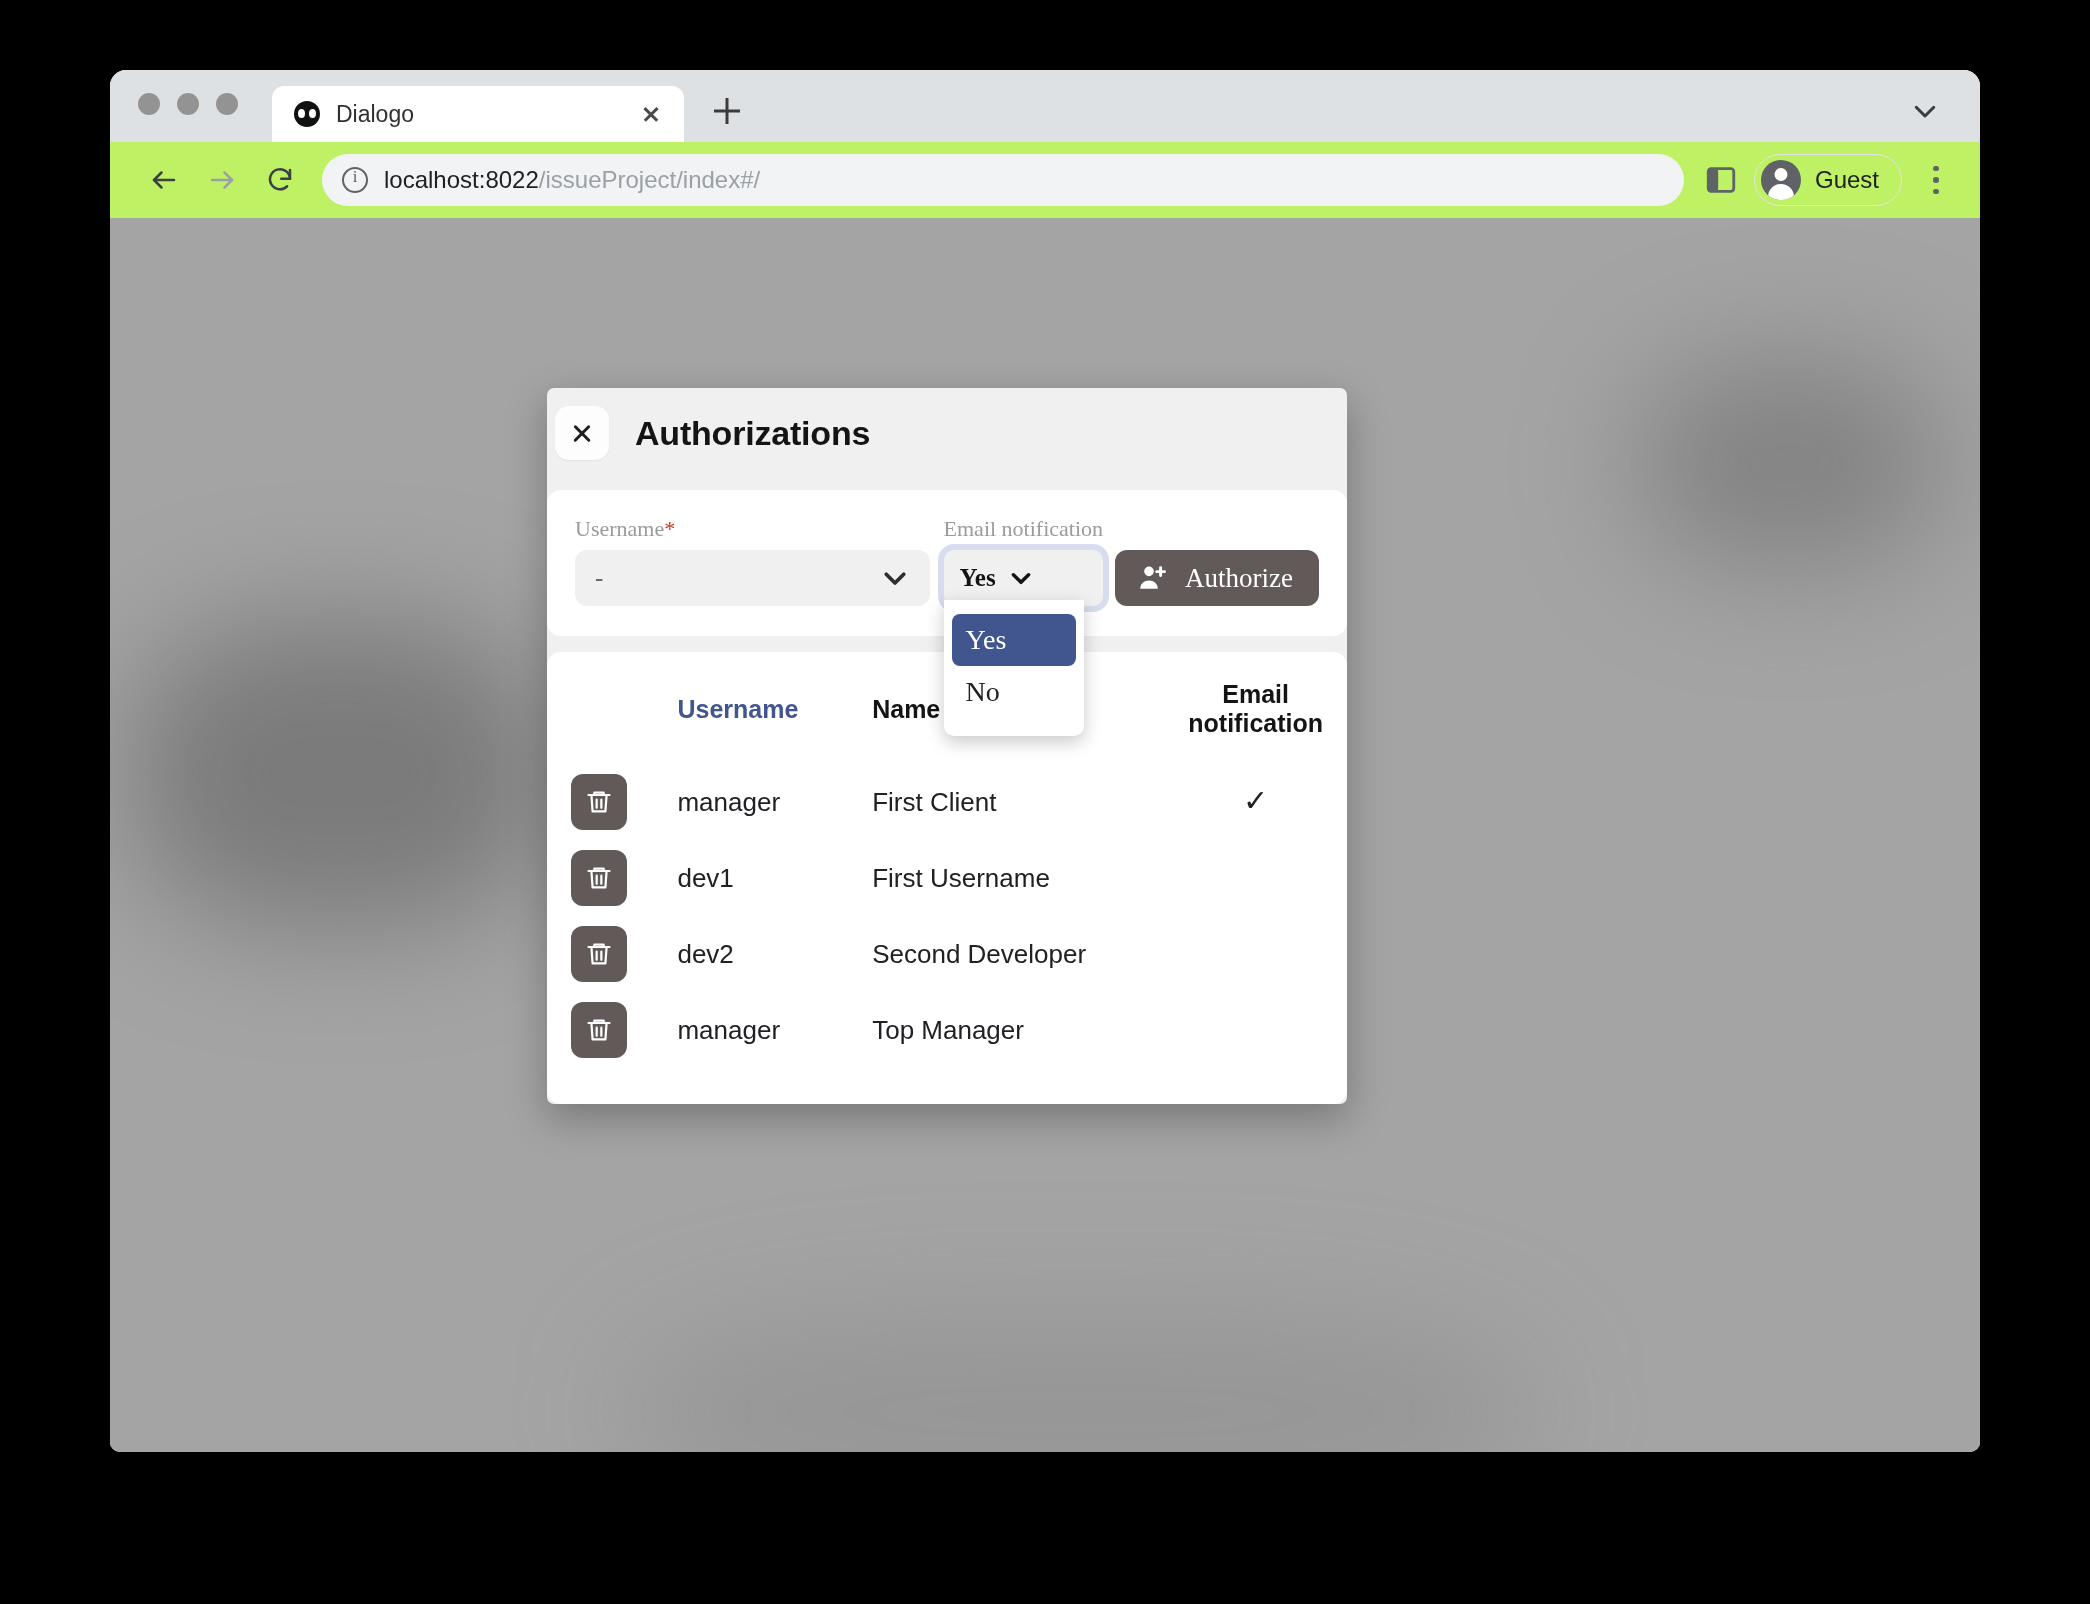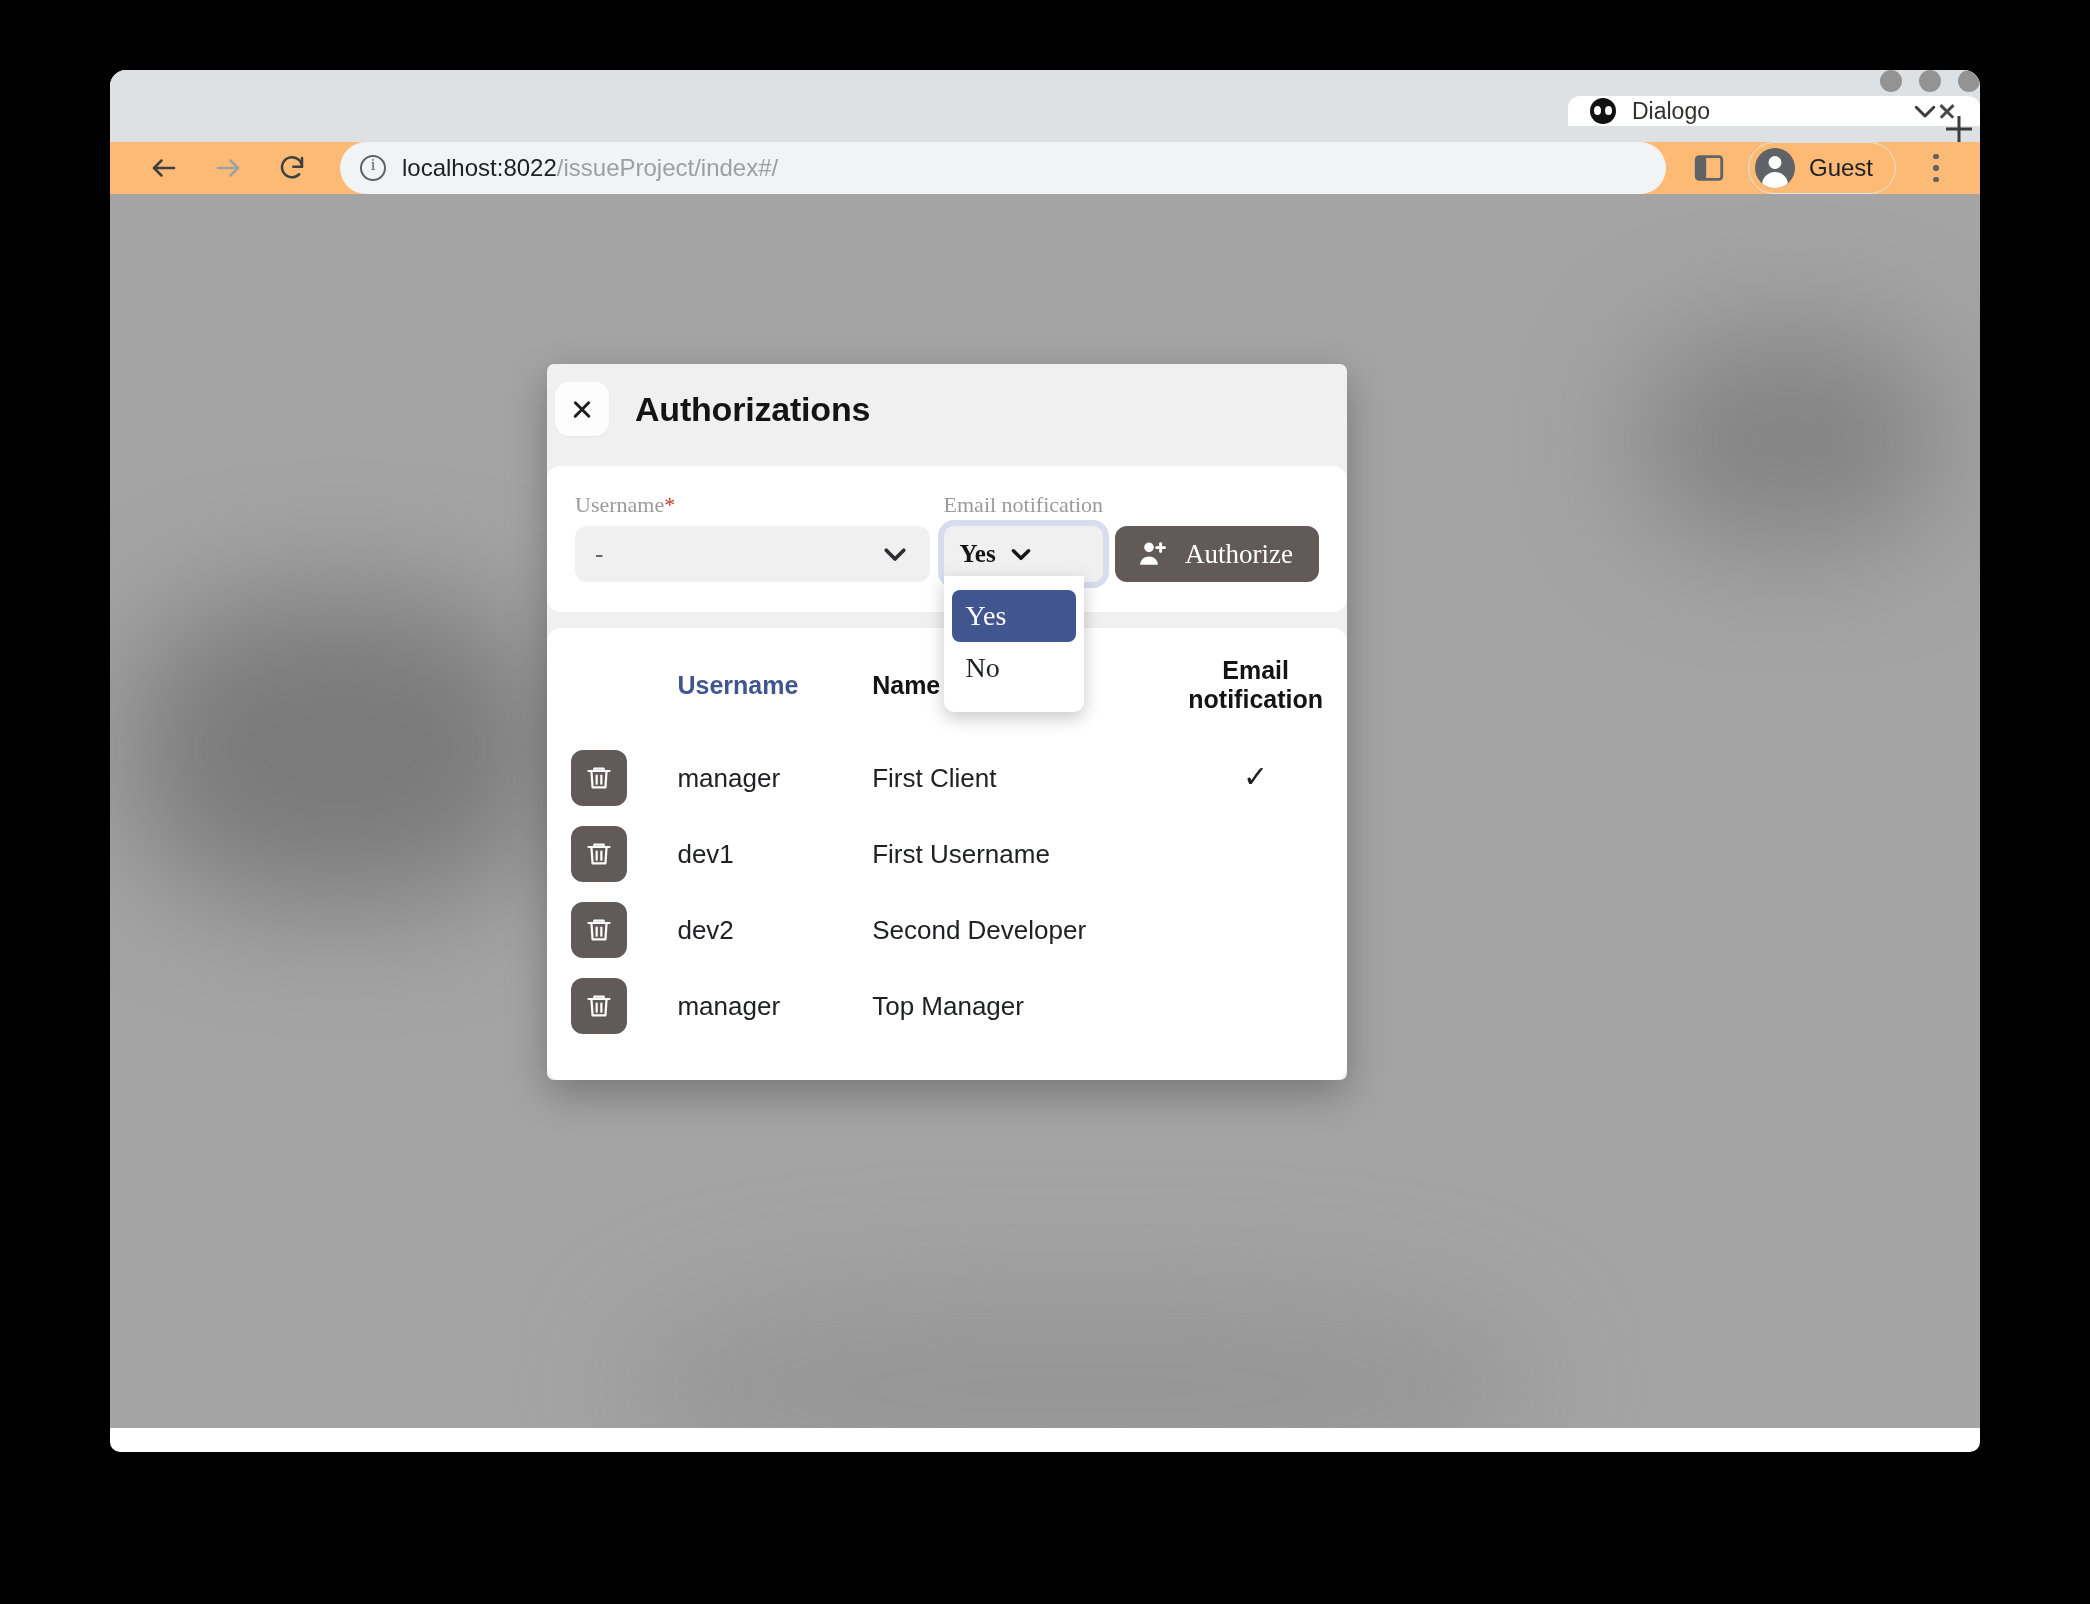--- a/index.html
+++ b/index.html
@@ -25,21 +25,20 @@
   }
 
   
   #tab-strip {
     height: 72px;
     background: #dee1e3;
     display: flex;
     align-items: flex-end;
     padding-left: 28px;
     position: relative;
-    flex-direction: column;
   }
   #traffic-lights {
     display: flex;
     gap: 17px;
     align-items: center;
     height: 72px;
     padding-bottom: 4px;
   }
   .traffic-dot {
     width: 22px; height: 22px;
@@ -115,26 +114,26 @@
   #tabstrip-chevron {
     position: absolute;
     right: 40px; bottom: 16px;
     width: 30px; height: 30px;
     cursor: pointer;
   }
   #tabstrip-chevron svg { width: 100%; height: 100%; }
 
   
   #toolbar {
-    height: 52px;
-    background: #fdba74;
+    height: 76px;
+    background: #bef264;
     display: flex;
     align-items: center;
     padding: 0 22px 0 26px;
-    gap: 8px;
+    gap: 2px;
   }
   .nav-btn {
     width: 56px; height: 56px;
     display: flex; align-items: center; justify-content: center;
     border-radius: 50%;
     cursor: pointer;
     flex: none;
   }
   .nav-btn svg { width: 30px; height: 30px; }
   #omnibox {

